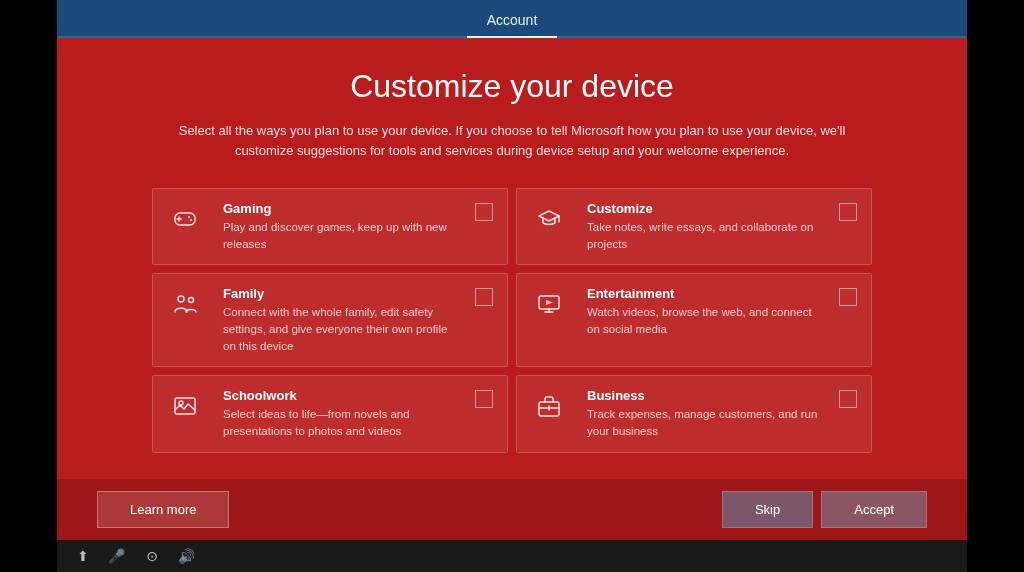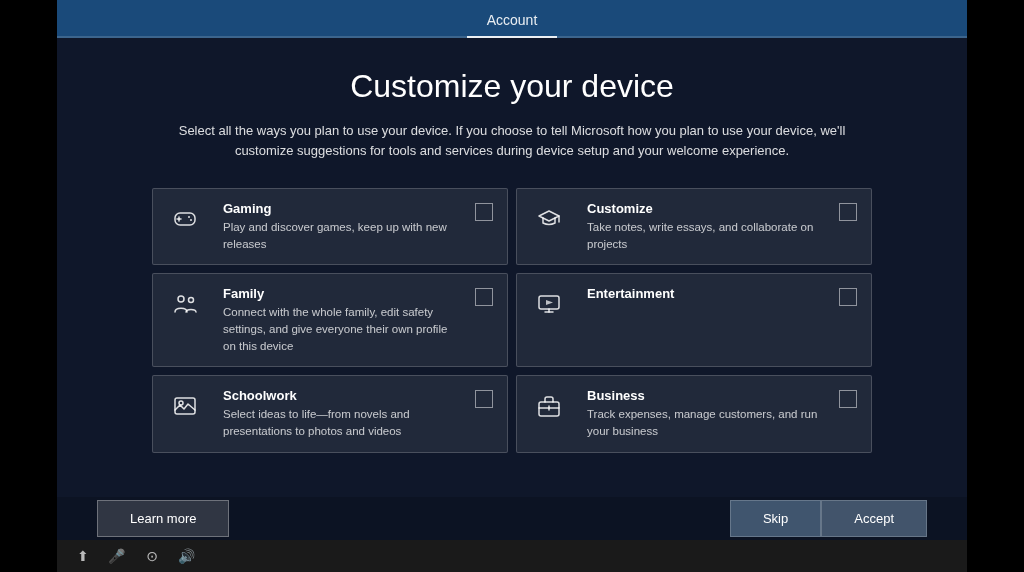--- a/index.html
+++ b/index.html
@@ -10,21 +10,21 @@
       display: flex;
       align-items: center;
       justify-content: center;
       font-family: 'Segoe UI', Arial, sans-serif;
       overflow: hidden;
     }
 
     .window {
       width: 910px;
       height: 540px;
-      background: #0f172a;
+      background: #b91c1c;
       position: relative;
       display: flex;
       flex-direction: column;
     }
 
     
     .tab-bar {
       display: flex;
       justify-content: center;
       align-items: flex-end;
@@ -135,31 +135,32 @@
       background: transparent;
       flex-shrink: 0;
       margin-top: 2px;
     }
 
     
     .bottom-bar {
       display: flex;
       align-items: center;
       justify-content: space-between;
-      padding: 3px 40px;
+      padding: 12px 40px;
       background: rgba(0,0,0,0.15);
     }
 
     .bottom-left {
       display: flex;
       align-items: center;
     }
 
     .bottom-right {
       display: flex;
+      gap: 8px;
       margin-left: 36px;
     }
 
     .btn {
       padding: 10px 32px;
       font-size: 13px;
       font-weight: 400;
       border: none;
       cursor: pointer;
       color: #fff;
@@ -294,20 +295,21 @@
             <svg viewBox="0 0 28 28">
 
               <rect x="4" y="6" width="20" height="13" rx="2"></rect>
               <line x1="10" y1="22" x2="18" y2="22"></line>
               <line x1="14" y1="19" x2="14" y2="22"></line>
               <polygon points="11,10 11,15 18,12.5" fill="rgba(255,255,255,0.7)" stroke="none"></polygon>
             </svg>
           </div>
           <div class="card-text">
             <div class="card-title">Entertainment</div>
+            <div class="card-desc">Watch videos, browse the web, and connect on social media</div>
           </div>
           <div class="card-checkbox"></div>
         </div>
 
         <div class="card">
           <div class="card-icon">
             <svg viewBox="0 0 28 28">
 
               <rect x="4" y="6" width="20" height="16" rx="2"></rect>
               <circle cx="10" cy="11" r="2"></circle>

